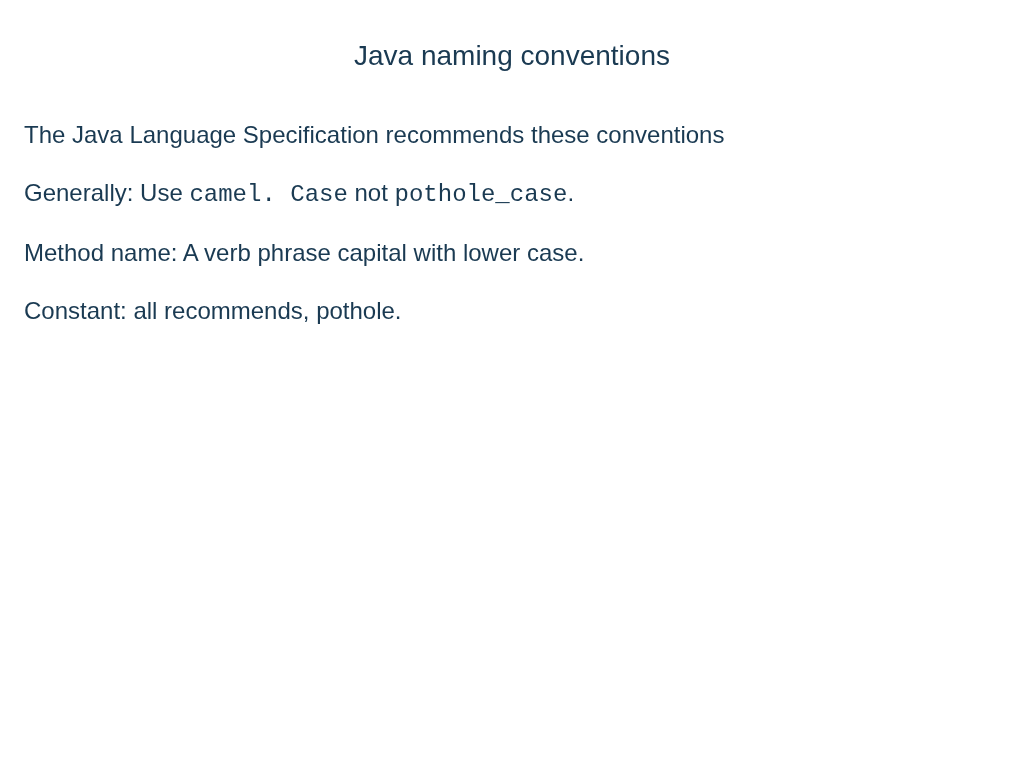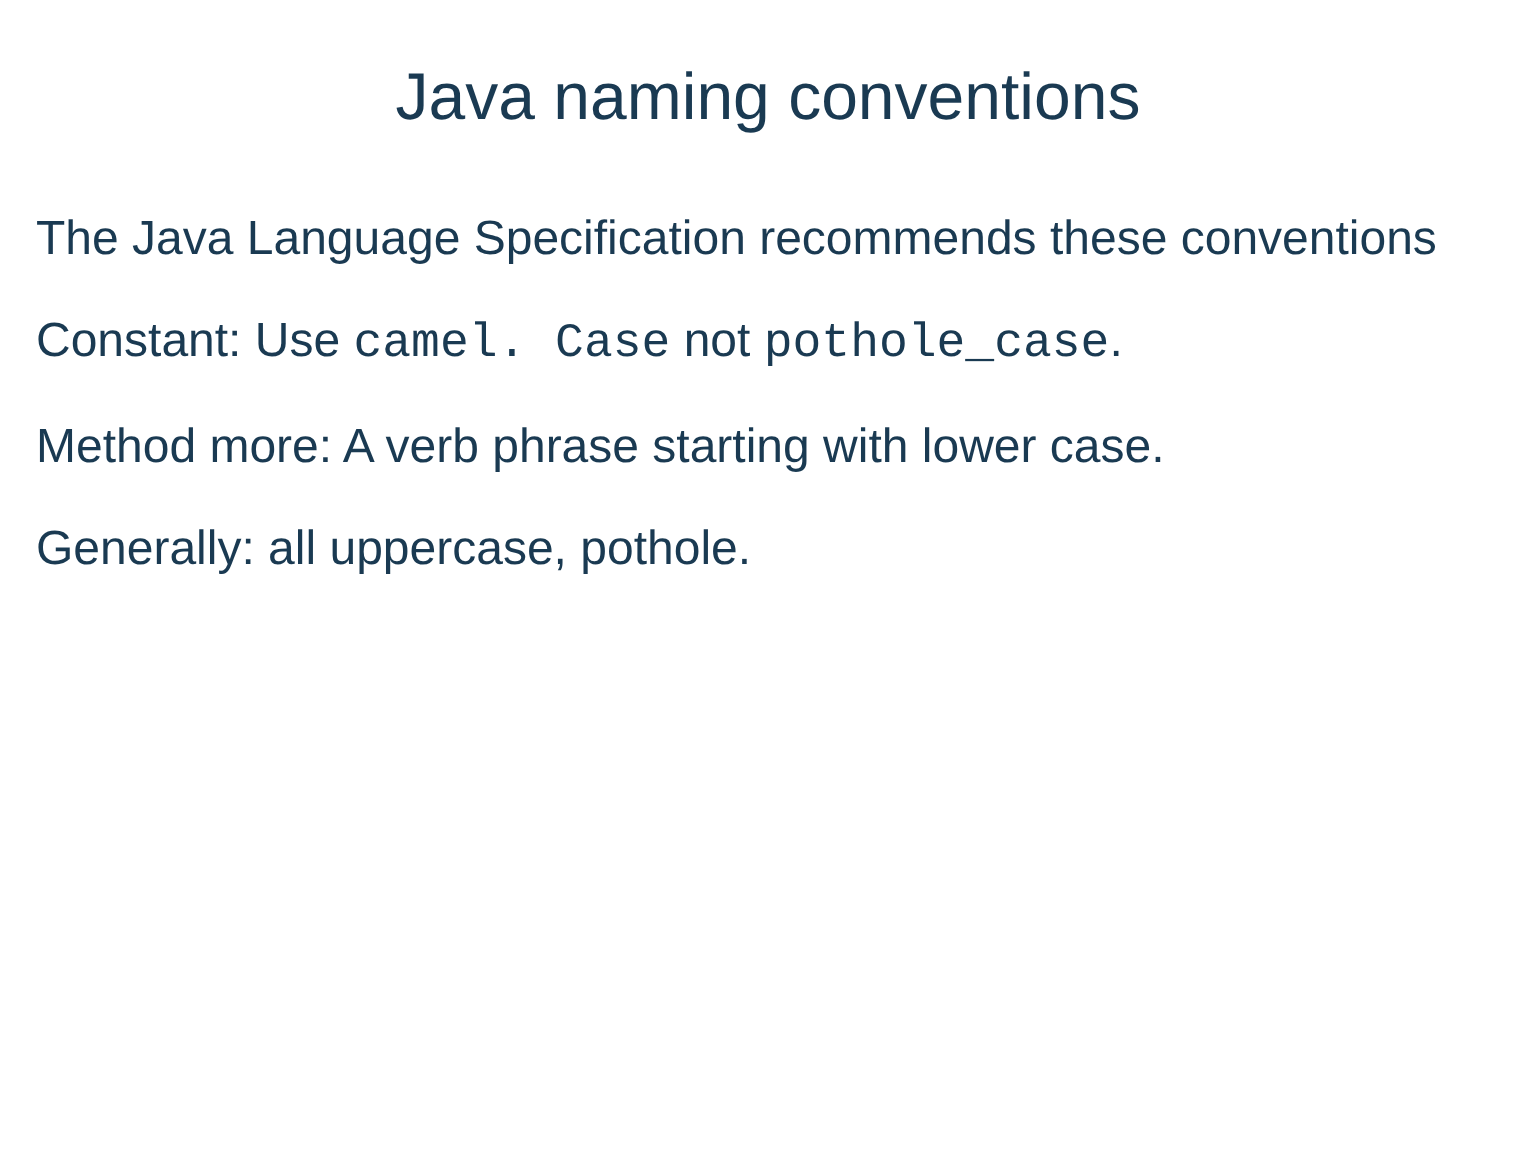--- a/index.html
+++ b/index.html
@@ -10,31 +10,31 @@
     body {
       width: 1024px;
       height: 768px;
       background: #ffffff;
       font-family: Verdana, Geneva, sans-serif;
       color: #1a3a52;
       padding: 40px 20px 20px 20px;
       overflow: hidden;
     }
     .title {
-      font-size: 44px;
+      font-size: 28px;
       text-align: center;
       margin-bottom: 48px;
       font-weight: normal;
       color: #1a3a52;
     }
     .content {
       padding-left: 4px;
     }
     .para {
-      font-size: 32px;
+      font-size: 24px;
       line-height: 1.25;
       margin-bottom: 28px;
       color: #1a3a52;
     }
     .mono {
       font-family: "Courier New", Courier, monospace;
     }
     .indent {
       padding-left: 48px;
     }
@@ -42,24 +42,24 @@
 </head>
 <body>
 
 <h1 class="title">Java naming conventions</h1>
 
 <div class="content">
 
   <p class="para">The Java Language Specification recommends these conventions</p>
 
   <p class="para">
-    <span>Constant: Use </span><span class="mono">camel. Case</span><span> not </span><span class="mono">pothole_case</span><span>.</span>
+    <span>Generally: Use </span><span class="mono">camel. Case</span><span> not </span><span class="mono">pothole_case</span><span>.</span>
   </p>
 
 
-  <p class="para">Method  more: A verb phrase starting with lower case.</p>
+  <p class="para">Method  name: A verb phrase capital with lower case.</p>
 
 
 
-  <p class="para">Generally: all uppercase, pothole.</p>
+  <p class="para">Constant: all recommends, pothole.</p>
 
 
 </div>
 
 </body></html>

